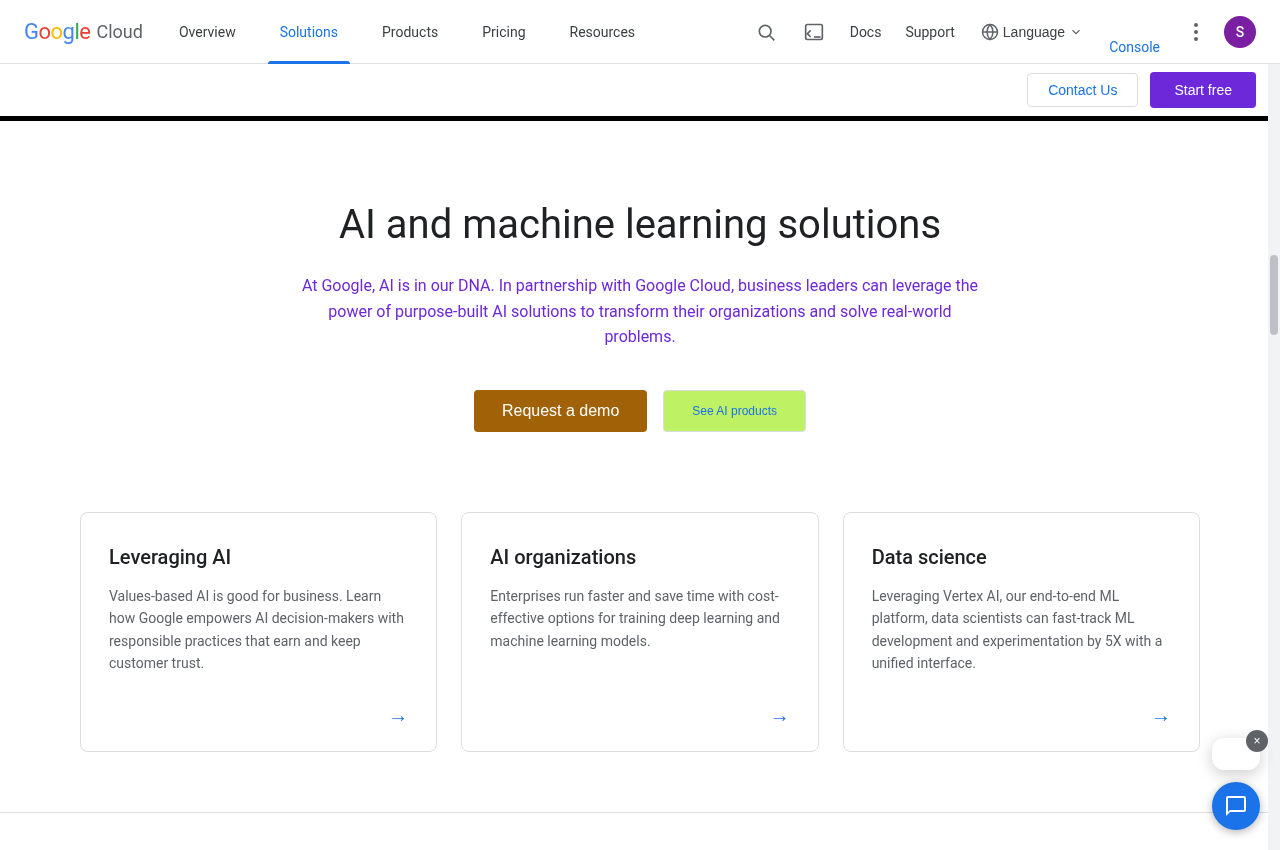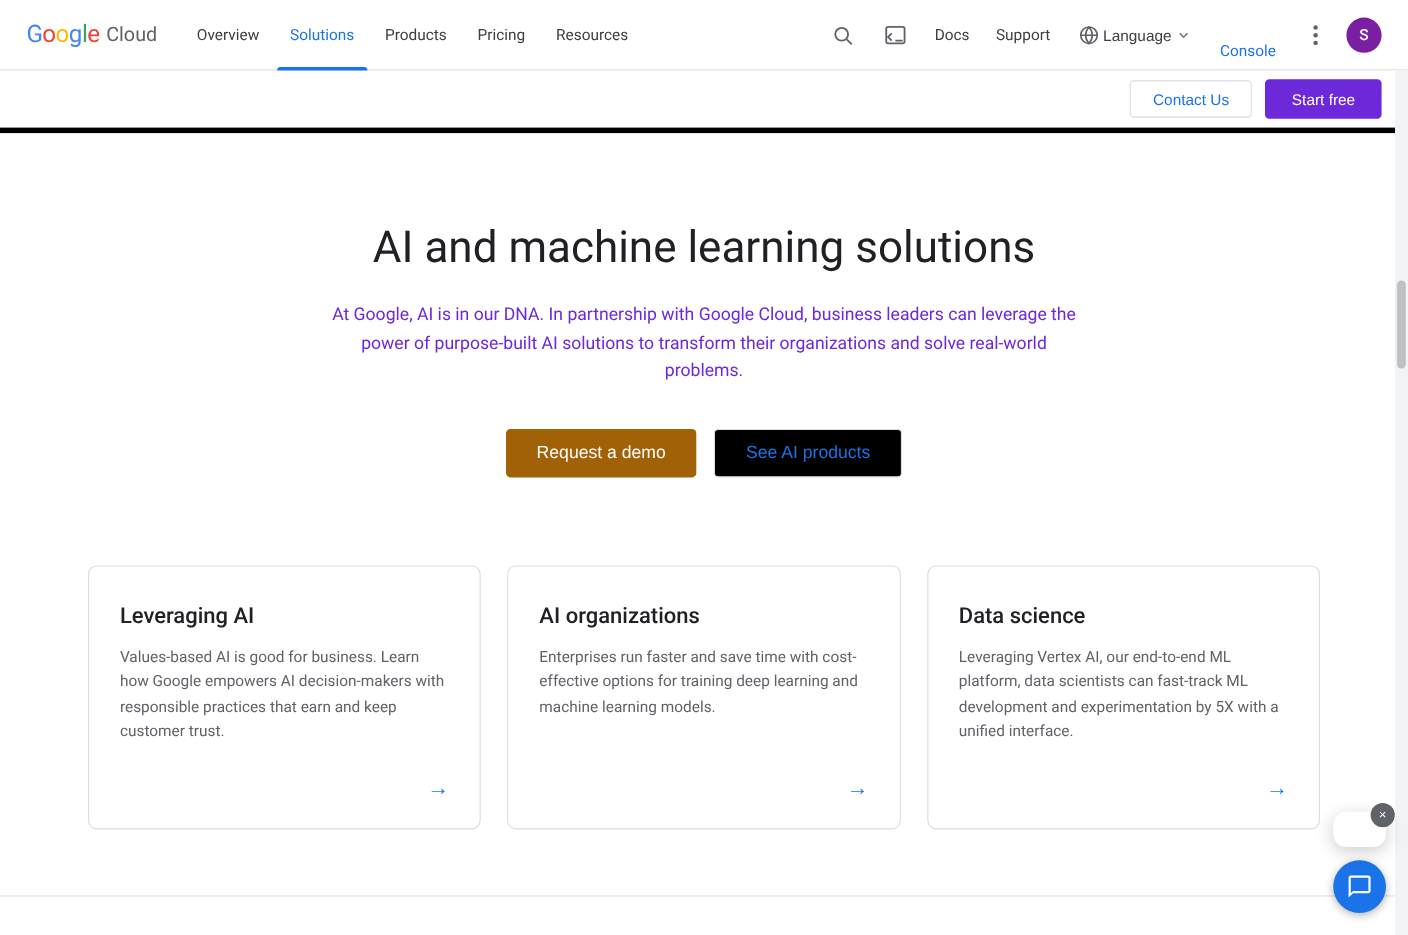--- a/index.html
+++ b/index.html
@@ -37,21 +37,21 @@
     .logo-e { color: #EA4335; }
     .logo-cloud {
       font-size: 18px;
       color: #5f6368;
       font-weight: 400;
       margin-left: 2px;
     }
     .header-nav {
       display: flex;
       align-items: flex-end;
-      gap: 4px;
+      gap: 20px;
       flex: 1;
     }
     .nav-item {
       padding: 8px 12px;
       font-size: 14px;
       color: #3c4043;
       cursor: pointer;
       border-radius: 4px;
       white-space: nowrap;
       position: relative;
@@ -186,25 +186,25 @@
       background: #a16207;
       color: #fff;
       border: none;
       border-radius: 4px;
       font-size: 16px;
       font-weight: 500;
       cursor: pointer;
     }
     .btn-secondary {
       padding: 12px 28px;
-      background: #000000;
+      background: #bef264;
       color: #1a73e8;
       border: 1px solid #dadce0;
       border-radius: 4px;
-      font-size: 16px;
+      font-size: 12px;
       font-weight: 500;
       cursor: pointer;
     }
 
     
     .cards-section {
       padding: 20px 80px 60px;
       display: grid;
       grid-template-columns: repeat(3, 1fr);
       gap: 24px;

